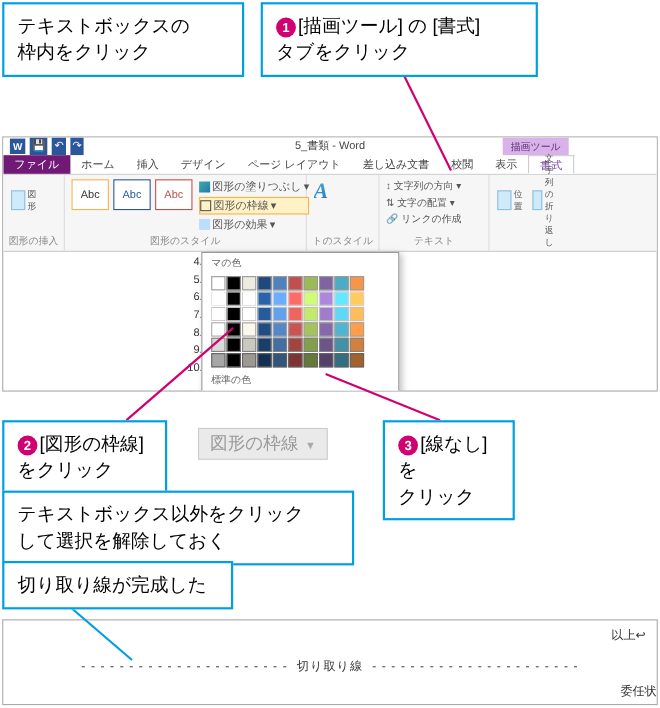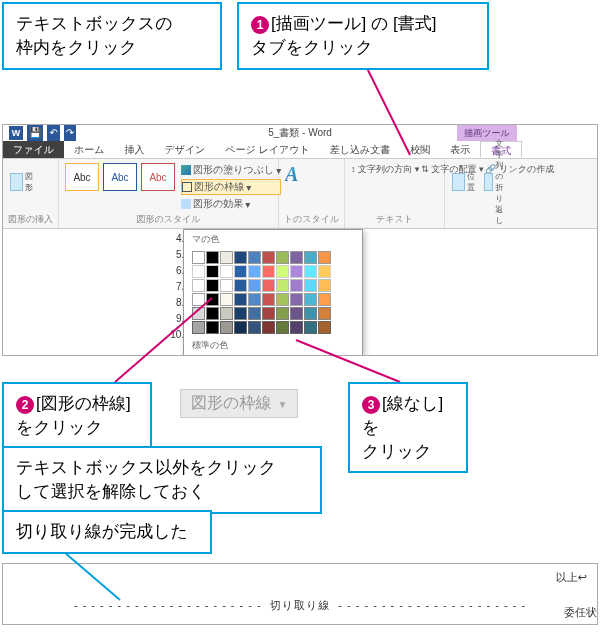--- a/index.html
+++ b/index.html
@@ -8,51 +8,51 @@
 .callout .num{display:inline-block;width:18px;height:18px;background:#d10070;border-radius:50%;color:#fff;text-align:center;line-height:18px;font-size:12px;font-weight:bold;margin-right:2px}
 svg.pline{position:absolute;z-index:45;pointer-events:none}
 .word-window{position:absolute;left:2px;top:124px;width:596px;height:232px;border:1px solid #aaa;background:#fff;overflow:hidden}
 .titlebar{height:16px;background:#fff;font-size:10px;color:#444;text-align:center;line-height:16px;position:relative}
 .qat{position:absolute;left:0;top:0;display:flex;gap:4px;padding-left:6px;align-items:center;height:16px}
 .qat span{color:#fff;font-size:10px}
 .qat .wicon{width:14px;height:14px;background:#2b579a;color:#fff;display:flex;align-items:center;justify-content:center;font-weight:bold;font-size:9px}
 .tbtitle{display:inline-block}
 .ctx{position:absolute;right:80px;top:0;width:60px;height:16px;background:#d8b2e8;color:#5a2e78;font-size:9px;text-align:center;line-height:16px}
 .tabs{height:18px;background:#fff;display:flex;font-size:10px;color:#444;border-bottom:1px solid #ccc}
-.tab-file{background:#404040;color:#fff;padding:2px 10px}
+.tab-file{background:#701a75;color:#fff;padding:2px 10px}
 .tab{padding:2px 10px;cursor:pointer}
 .tab.active{background:#fff;border:1px solid #ccc;border-bottom:1px solid #fff;position:relative;top:0}
 .tab.ctxtab{color:#7a3fa0}
 .ribbon{height:70px;background:#f6f6f6;border-bottom:1px solid #ccc;display:flex;font-size:9px;color:#444;position:relative}
 .rgroup{border-right:1px solid #ddd;padding:4px 6px;display:flex;flex-direction:column;justify-content:space-between;position:relative}
 .rlabel{position:absolute;bottom:2px;left:0;right:0;text-align:center;font-size:9px;color:#888}
 .style-box{display:inline-flex;gap:4px}
 .style-item{width:34px;height:28px;border:1px solid #bbb;display:flex;align-items:center;justify-content:center;font-size:10px;color:#333;background:#fff}
 .style-item.sel{border:1px solid #f7b24a}
 .style-item.blue{color:#2b579a;border-color:#2b579a}
 .style-item.red{color:#c0504d;border-color:#c0504d}
 .shape-ops{display:flex;flex-direction:column;gap:2px;font-size:10px}
 .shape-ops div{display:flex;gap:2px;align-items:center;color:#555;white-space:nowrap}
 .shape-ops .hl{background:#fff2c6;border:1px solid #f7b24a}
 .tiny-sw{width:10px;height:10px;background:linear-gradient(135deg,#4aa,#27a);display:inline-block}
 .wa{font-size:20px;font-style:italic;font-family:Georgia,serif;background:linear-gradient(#4ad,#27a);-webkit-background-clip:text;background-clip:text;color:transparent;font-weight:bold}
-.arr{display:flex;flex-direction:row;gap:2px;font-size:9px;color:#555}
+.arr{display:flex;flex-direction:column;gap:2px;font-size:9px;color:#555}
 .arr div{white-space:nowrap}
 .bigbtn{width:28px;height:38px;border:1px solid transparent;display:flex;flex-direction:row;align-items:center;justify-content:space-between;font-size:8px;color:#555;gap:2px}
 .bigbtn .ico{width:18px;height:18px;background:#cfeaf8;border:1px solid #8fbfde}
 .doc-area{position:absolute;left:160px;top:106px;right:10px;bottom:4px;background:#fff;font-size:10px;color:#333}
 .doc-area ol{list-style:decimal;padding-left:24px;line-height:1.6}
 .dropdown{position:absolute;left:180px;top:104px;width:180px;background:#fff;border:1px solid #999;box-shadow:2px 2px 6px rgba(0,0,0,.25);z-index:30;font-size:10px;color:#333}
 .dropdown .sect-lbl{padding:3px 8px;color:#666;font-size:9px}
 .swatch-grid{display:grid;grid-template-columns:repeat(10,13px);grid-auto-rows:13px;gap:1px;padding:2px 8px}
 .sw{border:1px solid #999}
 .swatch-row{display:flex;gap:1px;padding:2px 8px}
 .after-box{position:absolute;background:#eaeaea;border:1px solid #ccc;color:#999;font-size:16px;padding:3px 10px}
 .after-box .arrd{font-size:10px;margin-left:6px;color:#aaa}
-.result-box{position:absolute;left:2px;top:563px;width:596px;height:62px;border:1px solid #aaa;background:#fff;font-size:11px;color:#333}
+.result-box{position:absolute;left:2px;top:563px;width:596px;height:78px;border:1px solid #aaa;background:#fff;font-size:11px;color:#333}
 .result-box .r1{position:absolute;right:10px;top:6px}
 .result-box .dash{position:absolute;left:10px;right:10px;top:34px;text-align:center;letter-spacing:1px;color:#333}
 .result-box .dash .mid{background:#fff;padding:0 4px}
 .result-box .r3{position:absolute;left:0;right:0;bottom:4px;text-align:right}
 </style>
 </head>
 <body>
 
 <div class="callout" style="left:2px;top:2px;width:220px;white-space:pre-line">テキストボックスの
 枠内をクリック</div>

